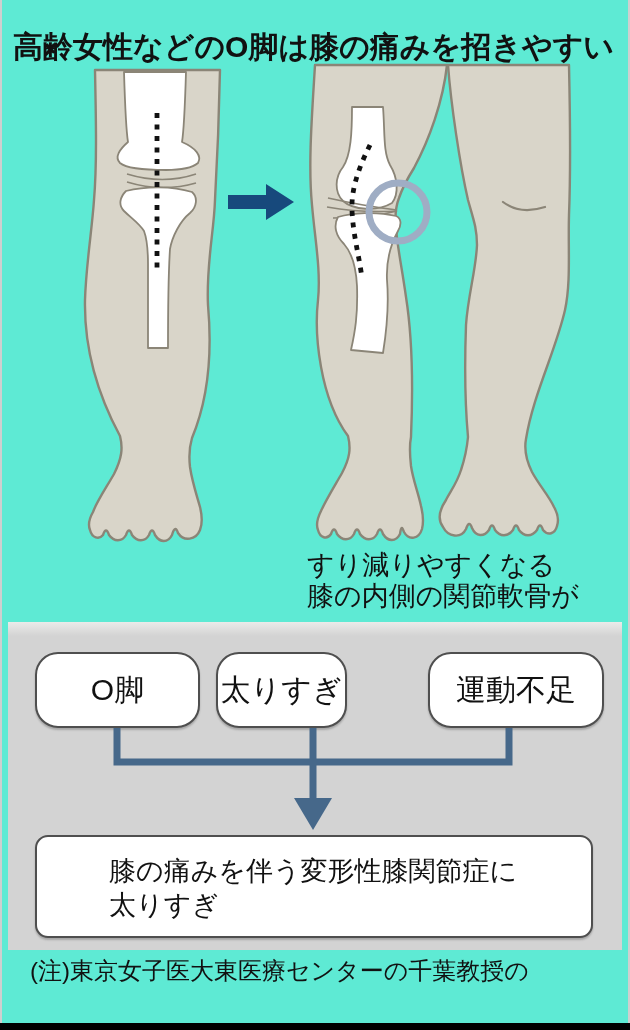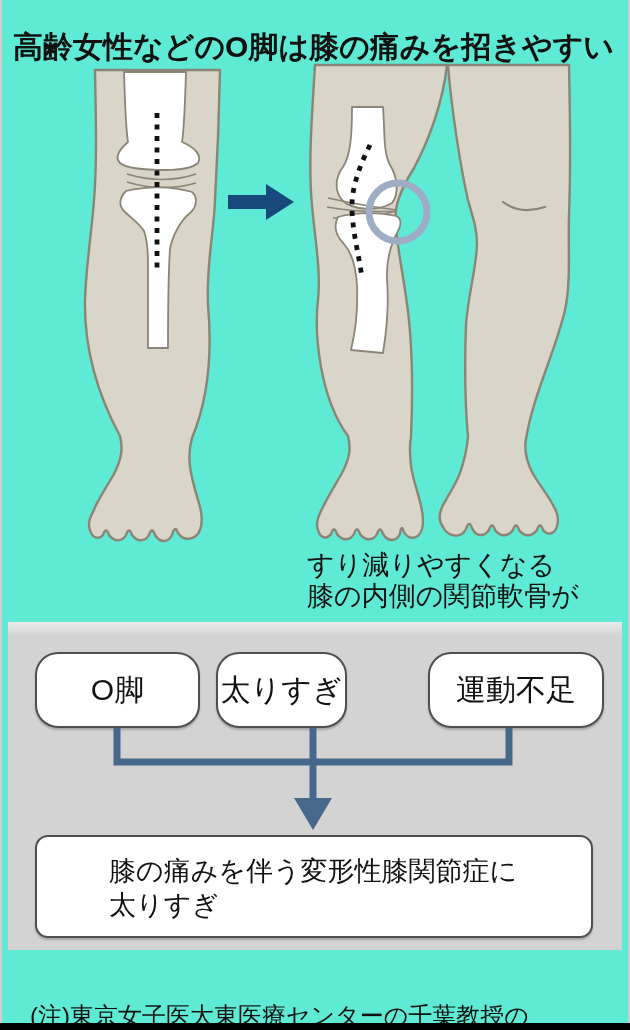--- a/index.html
+++ b/index.html
@@ -50,21 +50,21 @@
   .connector-head{fill:var(--connector_blue,#46688a);}
   .result-box{
     position:absolute;left:27px;top:213px;width:558px;height:103px;box-sizing:border-box;
     background:#fff;border:2px solid var(--box_border,#4f4f4f);border-radius:13px;
     padding:17px 15px 0 72px;font-size:27px;line-height:34px;color:var(--text_black,#111);
     box-shadow:0 2px 2px rgba(0,0,0,0.22);
   }
 
   .note{
     position:absolute;left:30px;top:956px;
-    font-size:24px;line-height:30px;color:var(--text_black,#111);margin-top:45px;
+    font-size:24px;line-height:30px;color:var(--text_black,#111);
   }
   .note .note2{margin-left:60px;}
 
   .bottom-bar{position:absolute;left:0;top:1023px;width:630px;height:7px;background:#000;}
 </style>
 </head>
 <body>
 
 <div class="page">
 

